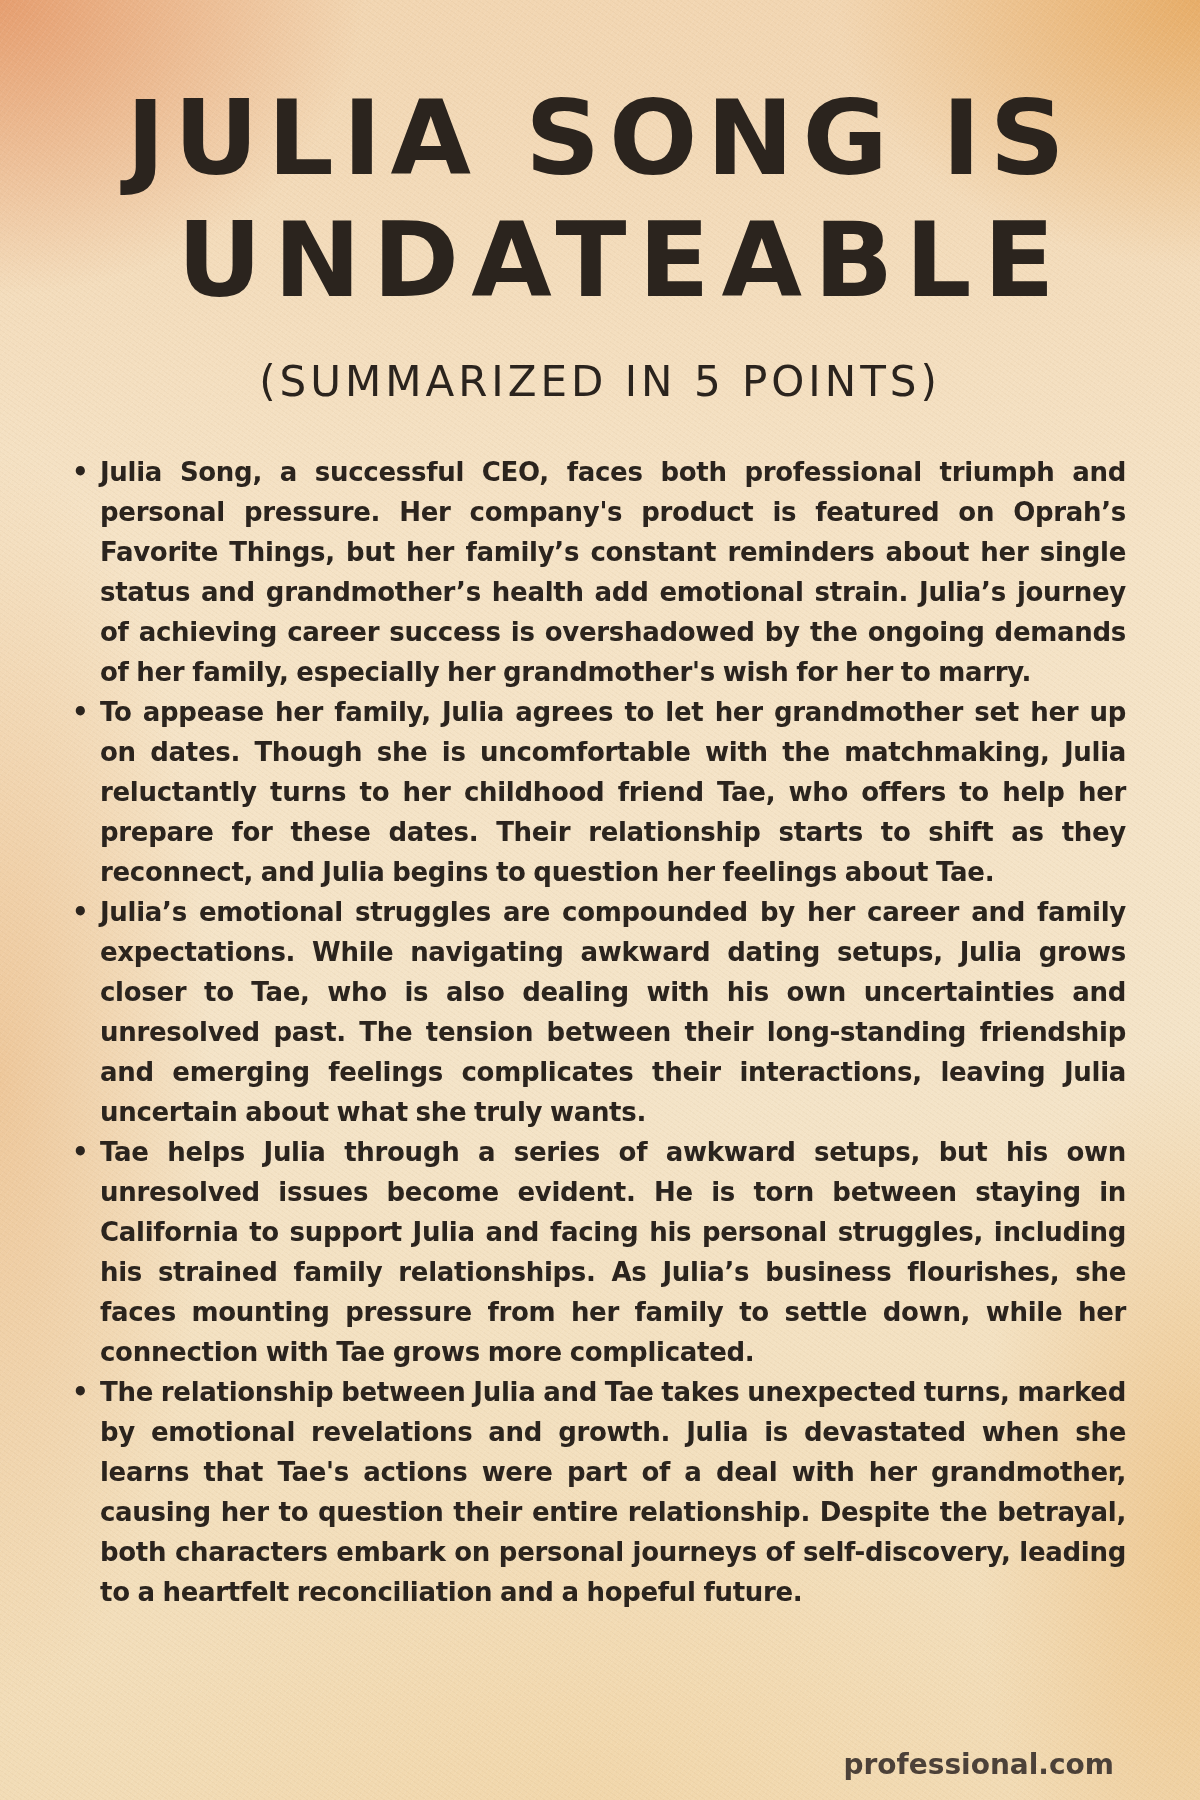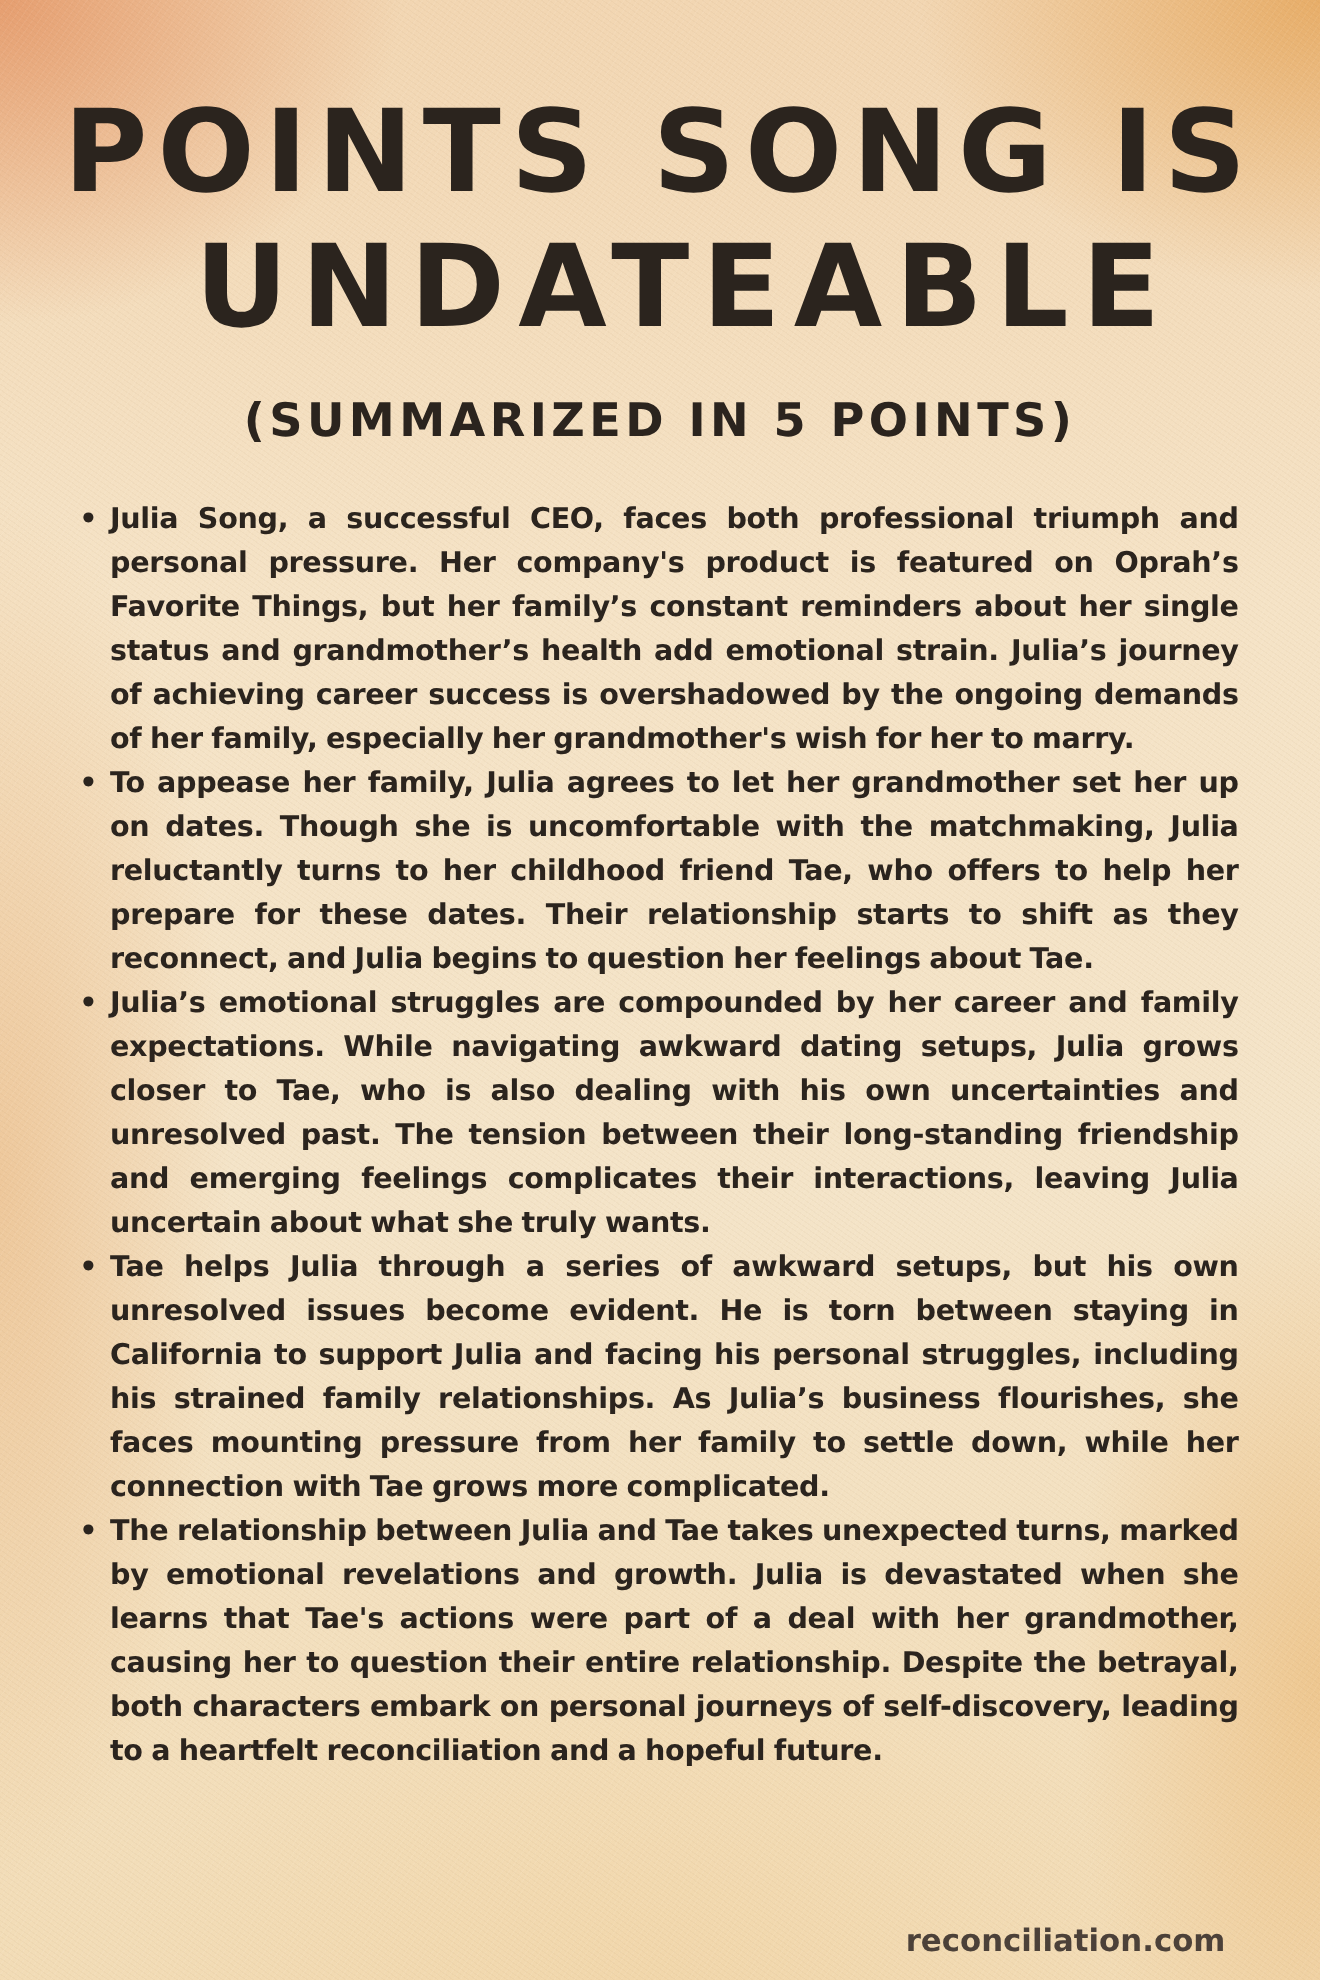--- a/index.html
+++ b/index.html
@@ -53,21 +53,21 @@
     line-height: 120px;
     margin-left: 22px;
   }
   .subtitle {
     position: absolute;
     top: 352px;
     left: 0;
     width: 1200px;
     text-align: center;
     font-family: "DejaVu Sans", sans-serif;
-    font-weight: bold;
+    font-weight: normal;
     font-size: 42px;
     letter-spacing: 4px;
     line-height: 60px;
     color: #2b241e;
     margin: 0;
   }
   .points {
     position: absolute;
     top: 452px;
     left: 100px;
@@ -103,21 +103,21 @@
     font-size: 28px;
     color: #4c4139;
     letter-spacing: 0px;
   }
 </style>
 </head>
 <body>
 
 <div class="grain"></div>
 
-<h1 class="title title-line-1">POINTS SONG IS</h1>
+<h1 class="title title-line-1">JULIA SONG IS</h1>
 <h1 class="title title-line-2">UNDATEABLE</h1>
 <h2 class="subtitle">(SUMMARIZED IN 5 POINTS)</h2>
 
 <ul class="points">
   <li class="point">
     <span class="bullet">•</span>
     <span>Julia Song, a successful CEO, faces both professional triumph and personal pressure. Her company's product is featured on Oprah’s Favorite Things, but her family’s constant reminders about her single status and grandmother’s health add emotional strain. Julia’s journey of achieving career success is overshadowed by the ongoing demands of her family, especially her grandmother's wish for her to marry.</span>
   </li>
   <li class="point">
     <span class="bullet">•</span>
@@ -130,13 +130,13 @@
   <li class="point">
     <span class="bullet">•</span>
     <span>Tae helps Julia through a series of awkward setups, but his own unresolved issues become evident. He is torn between staying in California to support Julia and facing his personal struggles, including his strained family relationships. As Julia’s business flourishes, she faces mounting pressure from her family to settle down, while her connection with Tae grows more complicated.</span>
   </li>
   <li class="point">
     <span class="bullet">•</span>
     <span>The relationship between Julia and Tae takes unexpected turns, marked by emotional revelations and growth. Julia is devastated when she learns that Tae's actions were part of a deal with her grandmother, causing her to question their entire relationship. Despite the betrayal, both characters embark on personal journeys of self-discovery, leading to a heartfelt reconciliation and a hopeful future.</span>
   </li>
 </ul>
 
-<div class="footer">reconciliation.com</div>
+<div class="footer">professional.com</div>
 
 </body></html>

